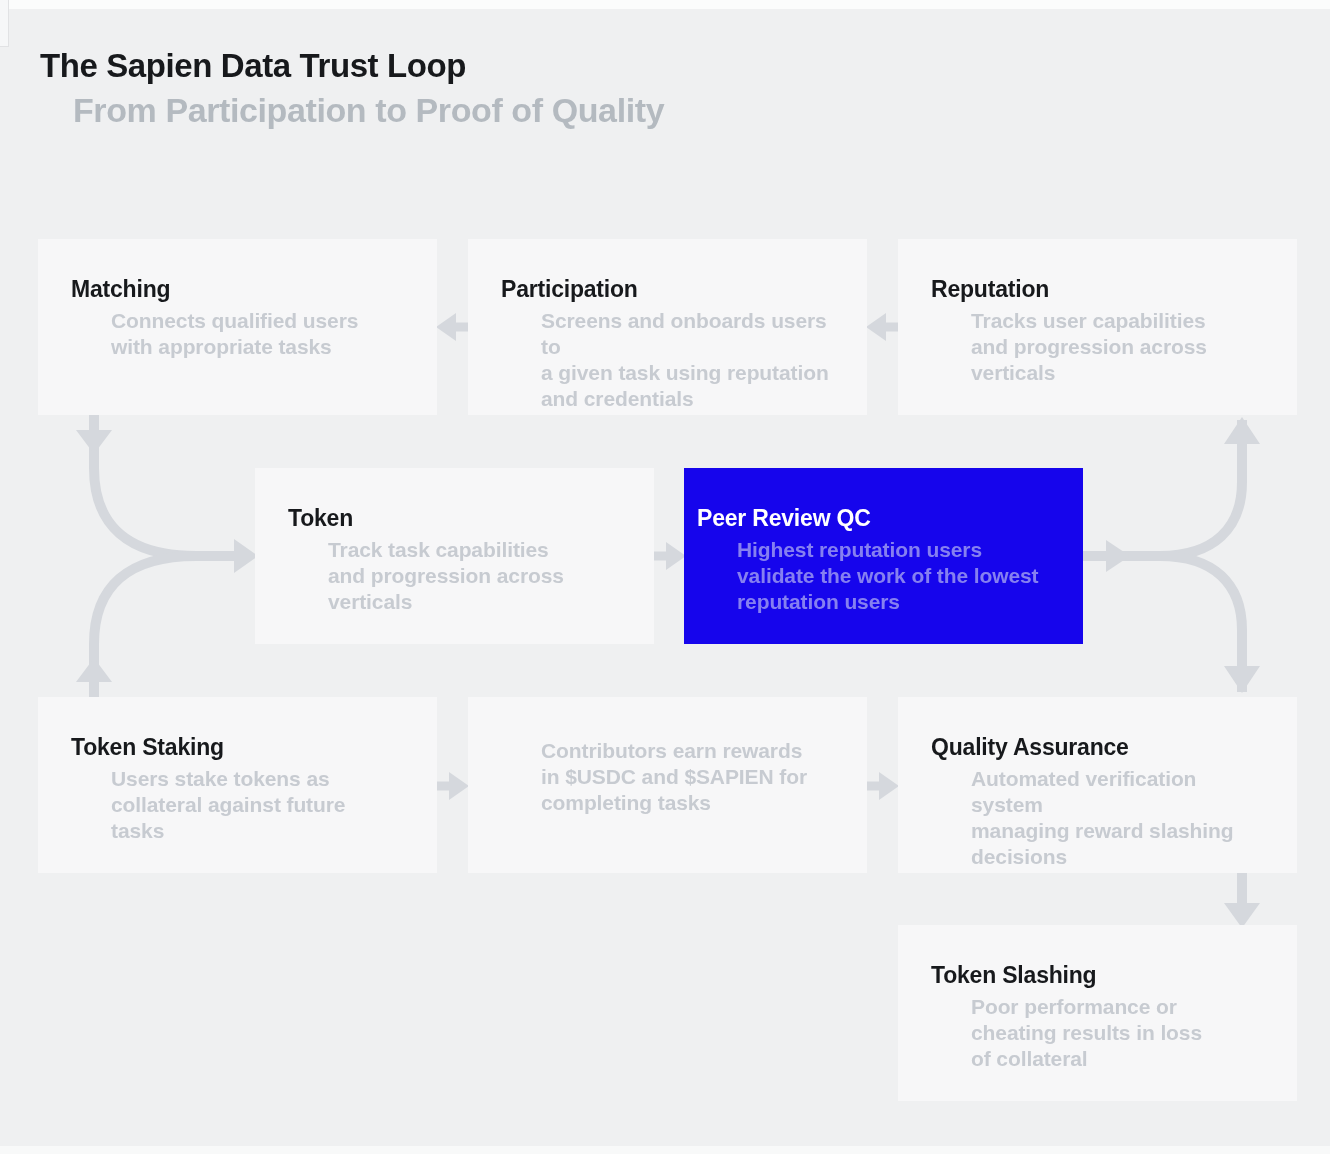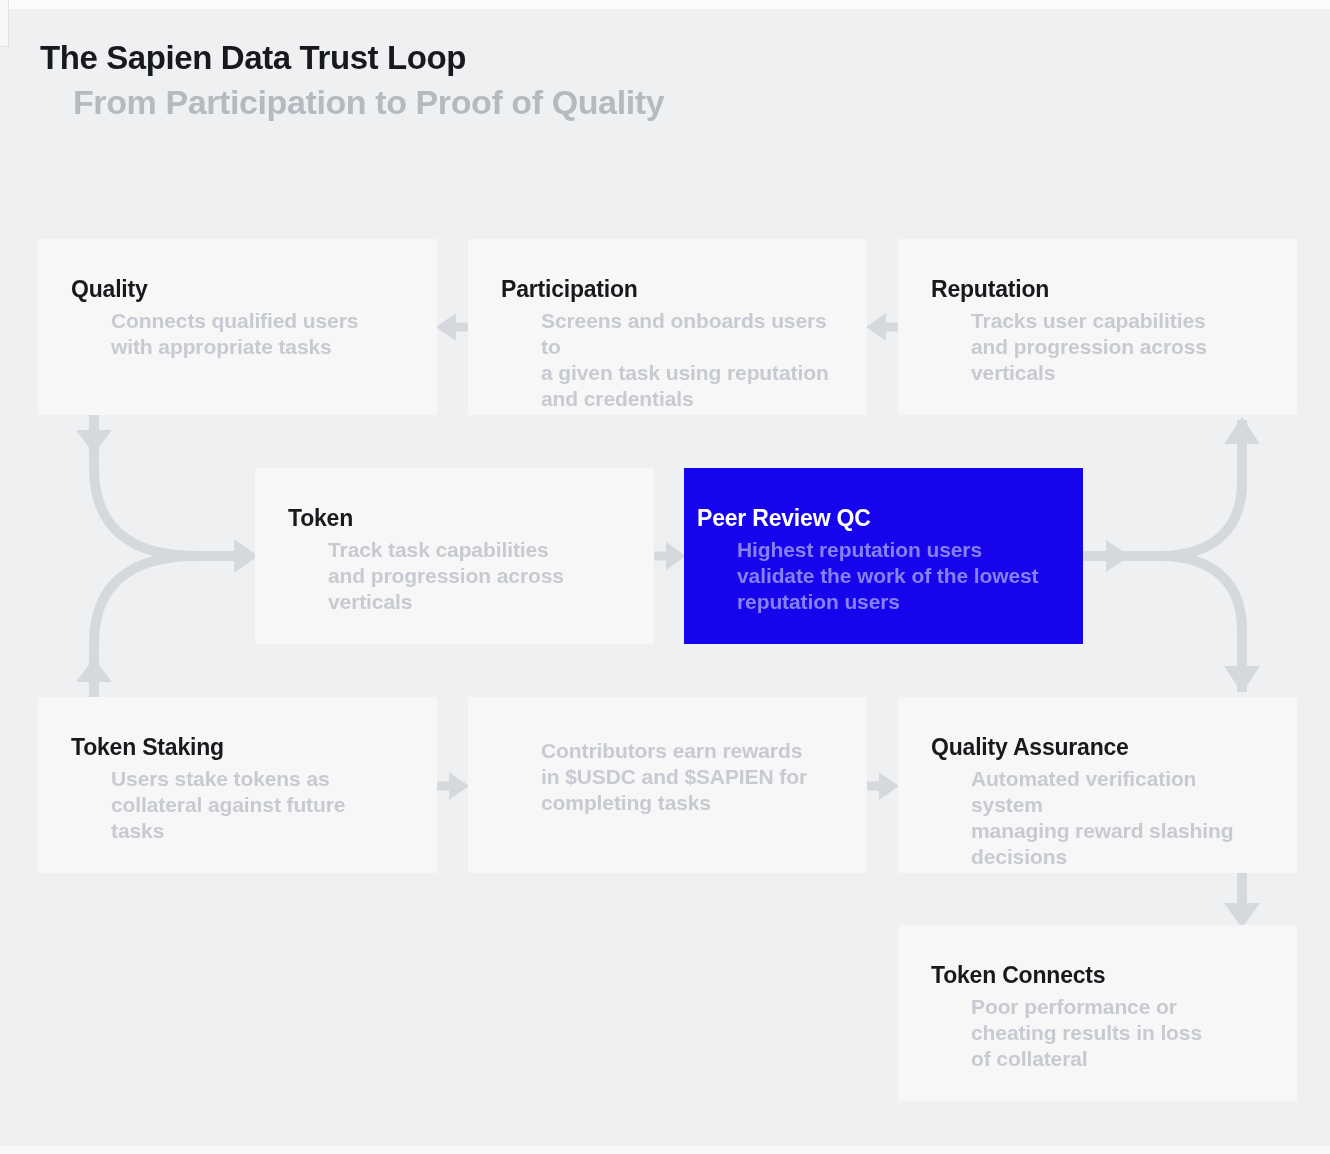--- a/index.html
+++ b/index.html
@@ -30,21 +30,21 @@
   .bottom-band{
     position:absolute;left:0;bottom:0;width:1330px;height:8px;
     background:#f8f9f9;
   }
   .corner-edge{
     position:absolute;left:0;top:0;width:9px;height:47px;
     background:#f6f7f8;
     border-right:1px solid var(--edge);
     border-bottom:1px solid var(--edge);
   }
-  .header{position:absolute;left:40px;top:36px;}
+  .header{position:absolute;left:40px;top:44px;}
   .header h1{
     font-size:33px;line-height:44px;font-weight:700;
     letter-spacing:-0.4px;color:var(--title_color);
   }
   .header h2{
     font-size:34px;line-height:44px;font-weight:700;
     letter-spacing:-0.4px;color:var(--subtitle_color);margin-left:33px;
   }
   .card{
     position:absolute;width:399px;height:176px;
@@ -137,21 +137,21 @@
     <polygon points="879,772 879,800 899,786"></polygon>
   </g>
 
   <g>
     <path d="M 1242 873 L 1242 906"></path>
     <polygon points="1224,903 1260,903 1242,928"></polygon>
   </g>
 </svg>
 
 <div class="card card-matching">
-  <div class="card-title">Quality</div>
+  <div class="card-title">Matching</div>
   <div class="card-desc">Connects qualified users
 with appropriate tasks</div>
 </div>
 
 <div class="card card-qualification">
   <div class="card-title">Participation</div>
   <div class="card-desc">Screens and onboards users to
 a given task using reputation
 and credentials</div>
 </div>
@@ -190,17 +190,17 @@
 </div>
 
 <div class="card card-qa">
   <div class="card-title">Quality Assurance</div>
   <div class="card-desc">Automated verification system
 managing reward slashing
 decisions</div>
 </div>
 
 <div class="card card-slashing">
-  <div class="card-title">Token Connects</div>
+  <div class="card-title">Token Slashing</div>
   <div class="card-desc">Poor performance or
 cheating results in loss
 of collateral</div>
 </div>
 
 </body></html>

